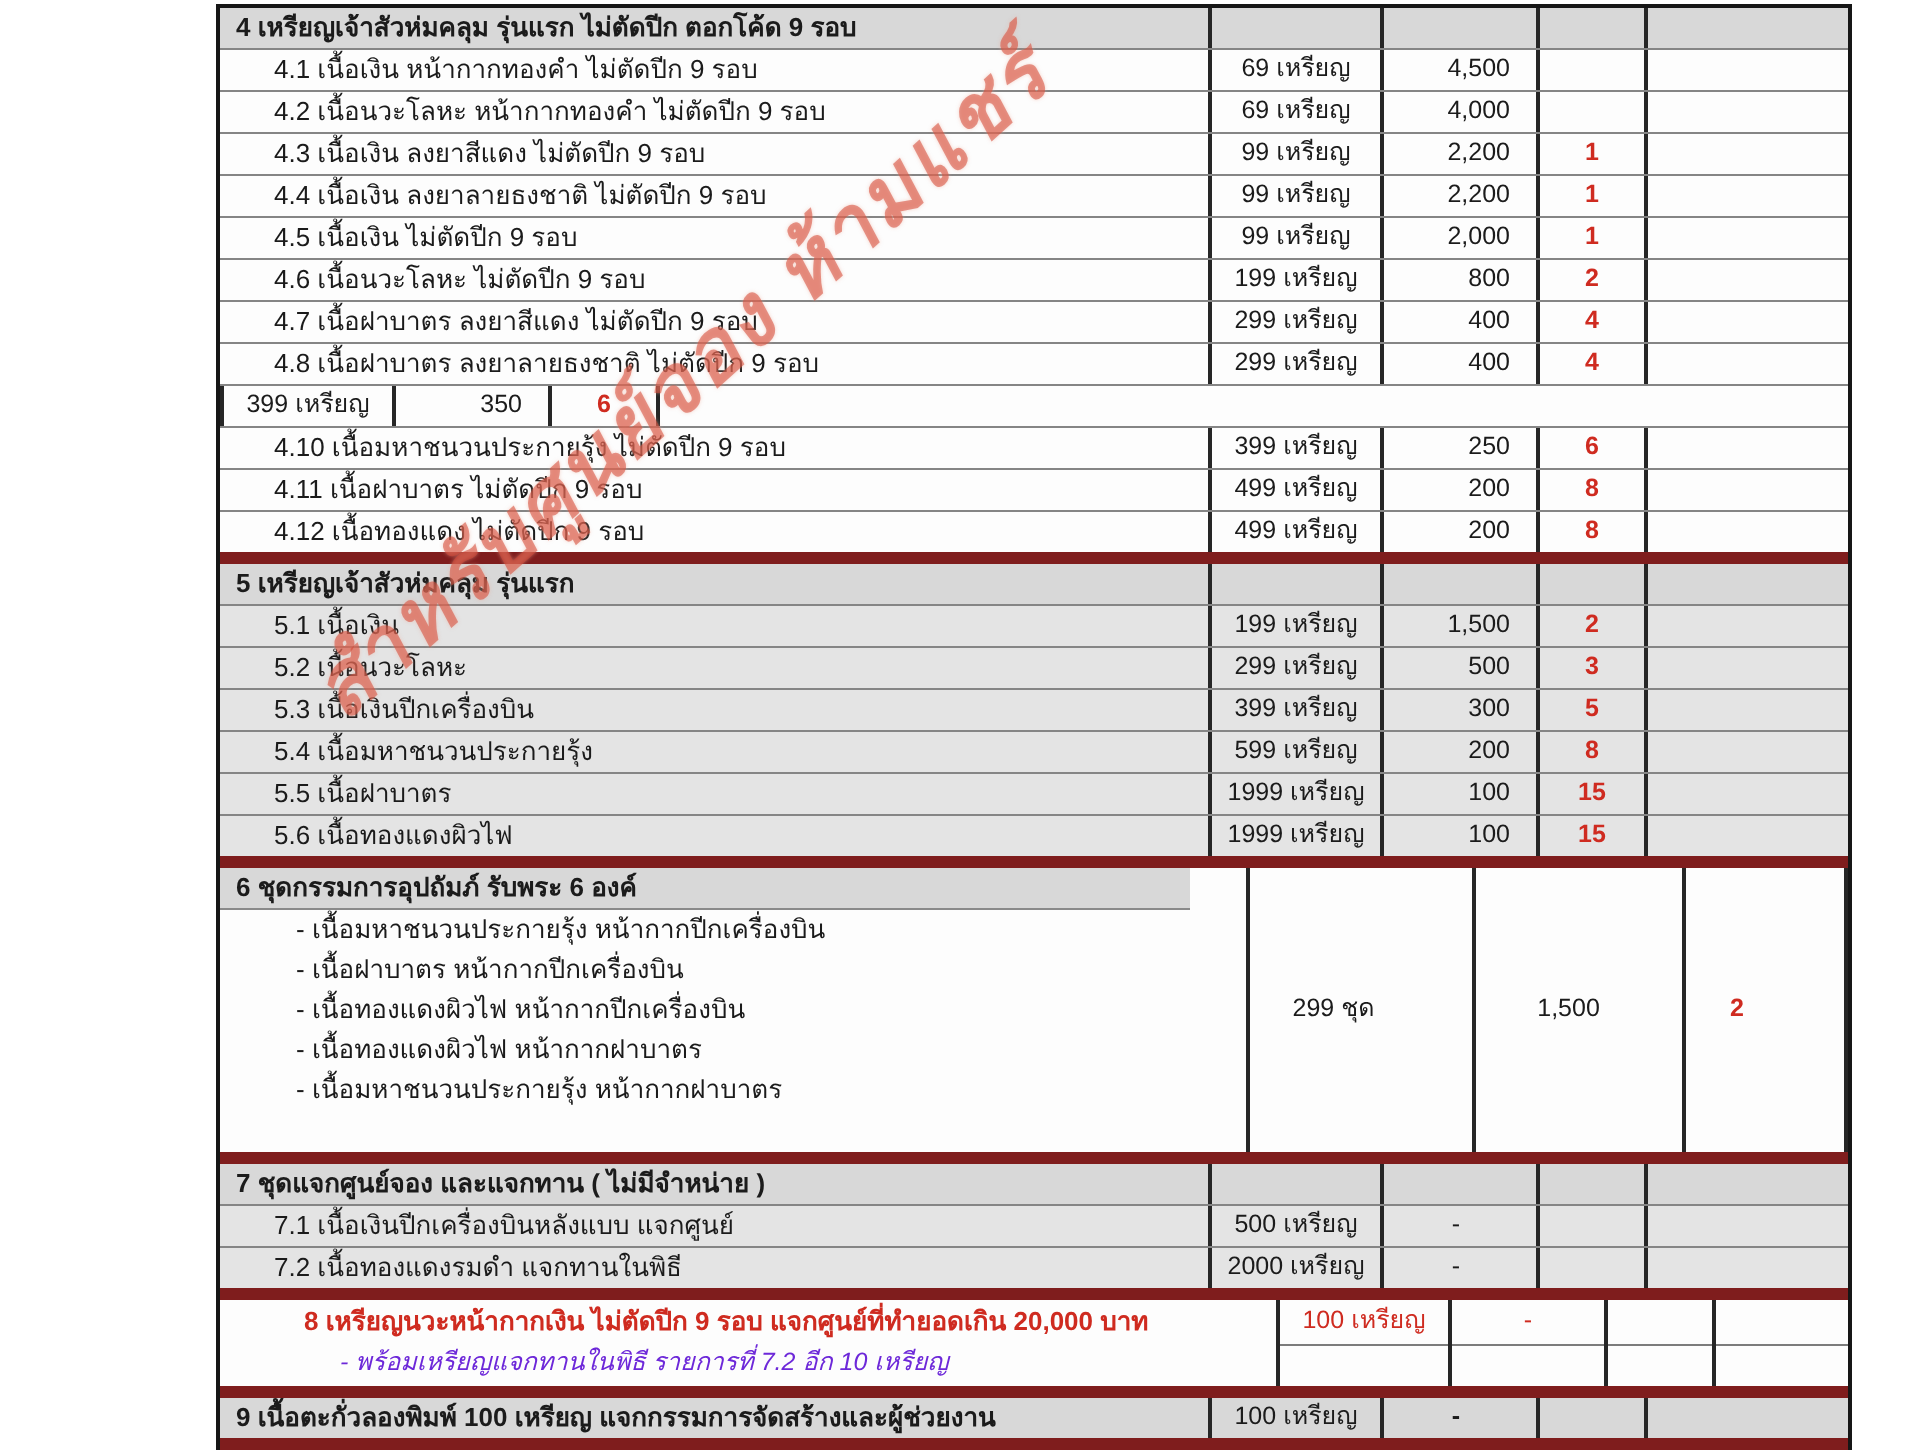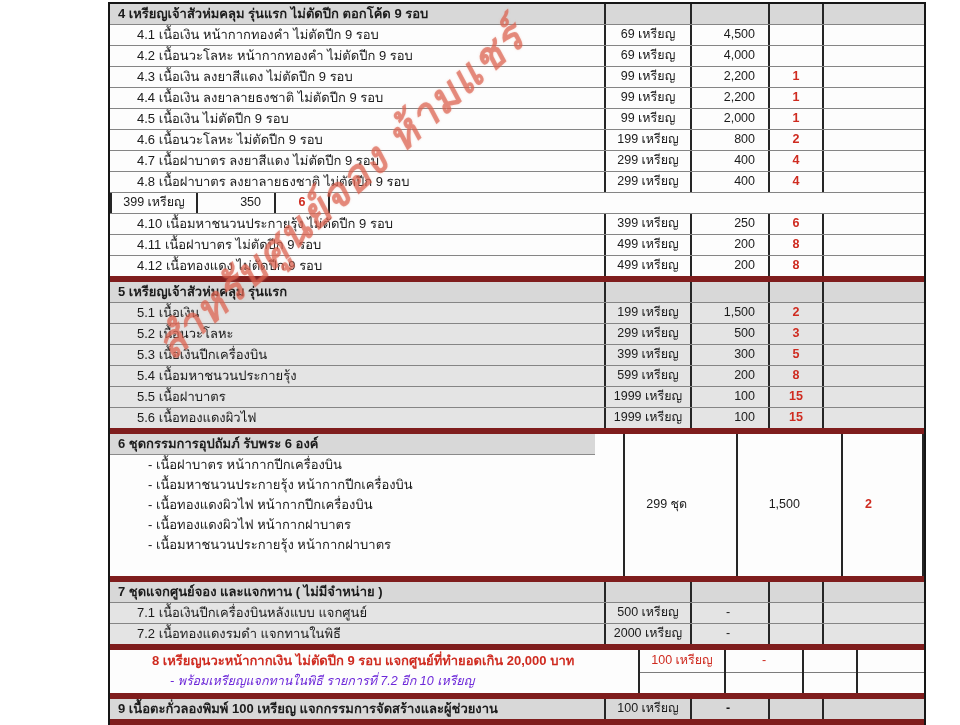--- a/index.html
+++ b/index.html
@@ -191,22 +191,22 @@
     <div class="row gray">
       <div class="cell c-desc">5.6 เนื้อทองแดงผิวไฟ</div>
       <div class="cell c-qty">1999 เหรียญ</div>
       <div class="cell c-price">100</div>
       <div class="cell c-cnt">15</div>
       <div class="cell c-blank"></div>
     </div>
     <div class="row sect" style="height: 142px; gap: 28px;">
       <div class="cell c-desc block">
         <div class="gline gh">6 ชุดกรรมการอุปถัมภ์ รับพระ 6 องค์</div>
+        <div class="gline">- เนื้อมหาชนวนประกายรุ้ง หน้ากากปีกเครื่องบิน</div>
         <div class="gline">- เนื้อฝาบาตร หน้ากากปีกเครื่องบิน</div>
-        <div class="gline">- เนื้อมหาชนวนประกายรุ้ง หน้ากากปีกเครื่องบิน</div>
         <div class="gline">- เนื้อทองแดงผิวไฟ หน้ากากปีกเครื่องบิน</div>
         <div class="gline">- เนื้อทองแดงผิวไฟ หน้ากากฝาบาตร</div>
         <div class="gline">- เนื้อมหาชนวนประกายรุ้ง หน้ากากฝาบาตร</div>
       </div>
       <div class="cell c-qty">299 ชุด</div>
       <div class="cell c-price dash" style="justify-content: flex-end; padding-right: 13px;">1,500</div>
       <div class="cell c-cnt">2</div>
       <div class="cell c-blank"></div>
     </div>
     <div class="row head sect">

